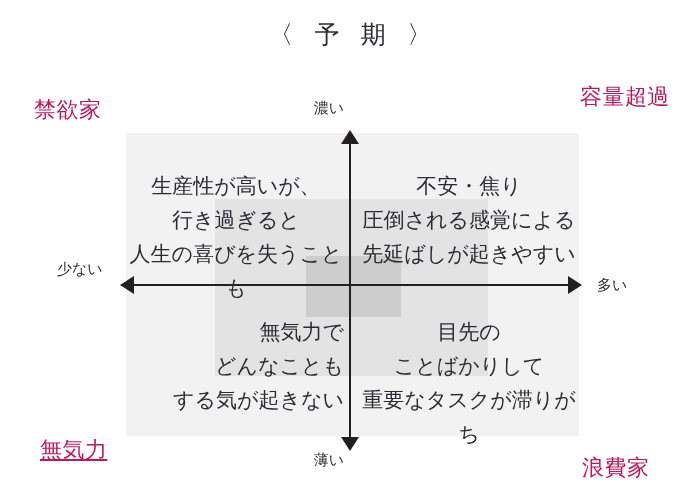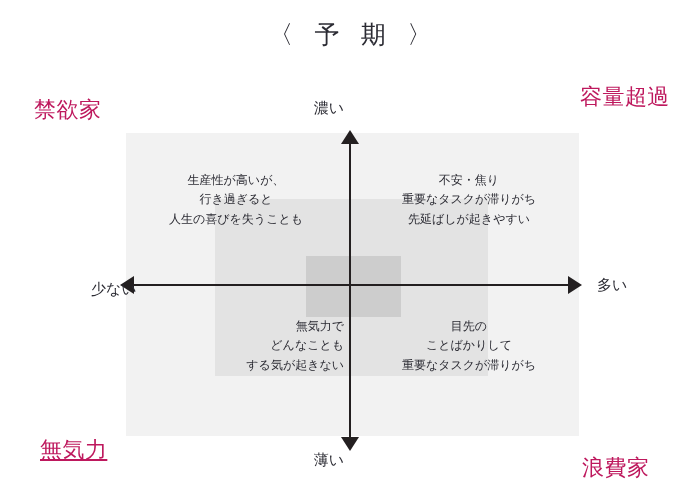--- a/index.html
+++ b/index.html
@@ -125,22 +125,21 @@
   }
   #axis-label-bottom {
     left: 0;
     top: 451px;
     width: 700px;
     text-align: center;
     transform: translateX(-21px);
   }
   #axis-label-left {
     left: 57px;
-    top: 280px;
-    margin-left: 34px;
+    top: 260px;
   }
   #axis-label-right {
     left: 597px;
     top: 276px;
   }
 
   
   .corner-label {
     position: absolute;
     font-size: 22px;
@@ -150,25 +149,25 @@
     letter-spacing: 0.02em;
   }
   #corner-top-left    { left: 34px;  top: 95px;  }
   #corner-top-right   { left: 580px; top: 82px;  }
   #corner-bottom-left { left: 40px;  top: 435px; text-decoration: underline; }
   #corner-bottom-right{ left: 582px; top: 453px; }
 
   
   .quadrant-text {
     position: absolute;
-    font-size: 12px;
+    font-size: 21px;
     line-height: 1.62;
     color: #2b2b33;
     text-align: center;
-    font-family: Liberation Serif, serif;
+    font-family: Liberation Mono, monospace;
     white-space: pre-line;
   }
   #quadrant-top-left     { left: 128px; top: 171px; width: 216px; }
   #quadrant-top-right    { left: 358px; top: 171px; width: 222px; }
   #quadrant-bottom-left  { left: 128px; top: 317px; width: 216px; text-align: right; }
   #quadrant-bottom-right { left: 358px; top: 317px; width: 222px; }
 </style>
 </head>
 <body>
 
@@ -192,20 +191,20 @@
 
 <div class="corner-label" id="corner-top-left">禁欲家</div>
 <div class="corner-label" id="corner-top-right">容量超過</div>
 <div class="corner-label" id="corner-bottom-left">無気力</div>
 <div class="corner-label" id="corner-bottom-right">浪費家</div>
 
 <div class="quadrant-text" id="quadrant-top-left">生産性が高いが、
 行き過ぎると
 人生の喜びを失うことも</div>
 <div class="quadrant-text" id="quadrant-top-right">不安・焦り
-重要なタスクが滞りがち
+圧倒される感覚による
 先延ばしが起きやすい</div>
 <div class="quadrant-text" id="quadrant-bottom-left">無気力で
 どんなことも
 する気が起きない</div>
 <div class="quadrant-text" id="quadrant-bottom-right">目先の
 ことばかりして
 重要なタスクが滞りがち</div>
 
 </body></html>

